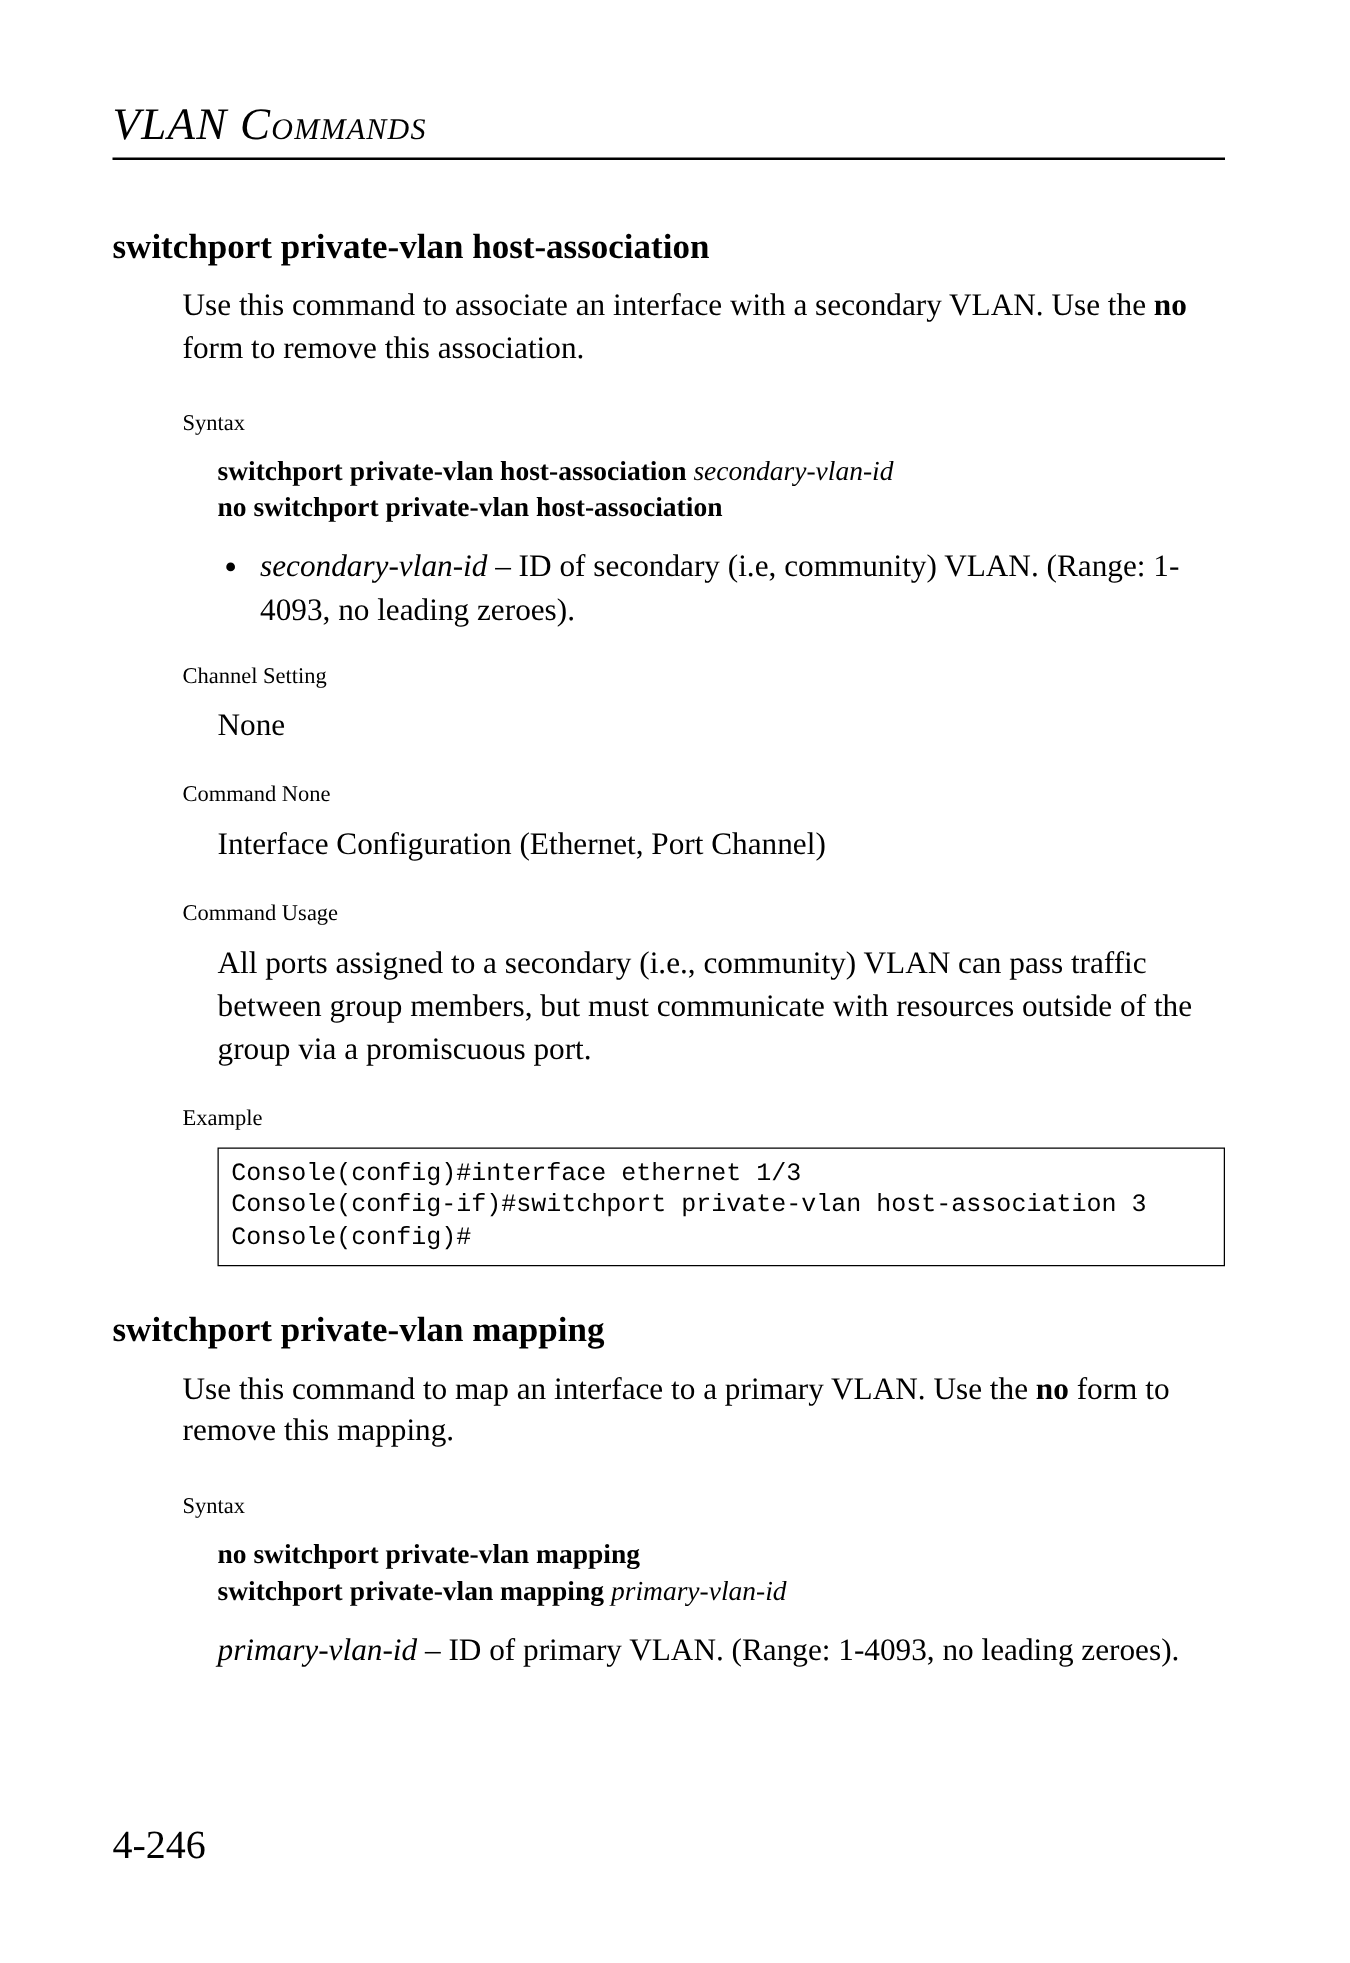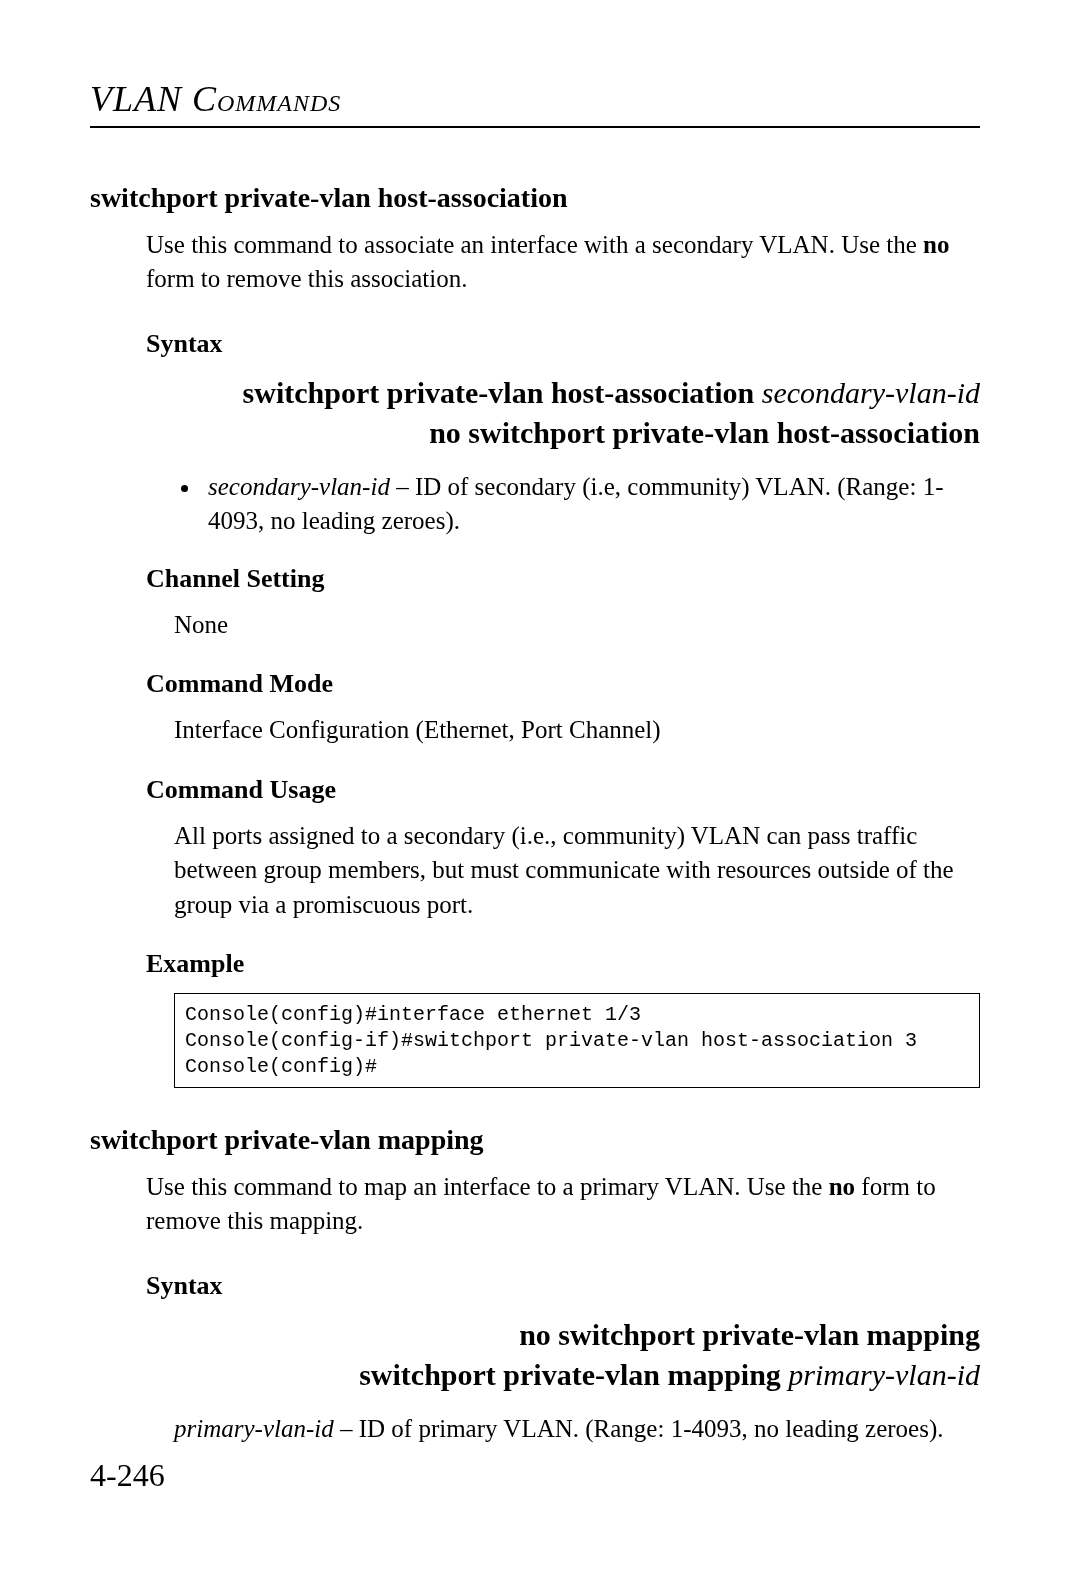--- a/index.html
+++ b/index.html
@@ -38,28 +38,27 @@
   }
   .body-block {
     margin-left: 56px;
     font-size: 25px;
     line-height: 1.35;
   }
   .intro {
     margin-bottom: 30px;
   }
   .subhead {
-    font-weight: bold;
-    font-size: 26px;
+    font-weight: normal;
+    font-size: 18px;
     margin: 0 0 12px 0;
   }
   .syntax-lines {
     margin: 0 0 16px 28px;
-    font-size: 30px;
-    text-align: right;
+    font-size: 22px;
   }
   .bold { font-weight: bold; }
   .italic { font-style: italic; }
   ul.param-list {
     margin: 0 0 22px 28px;
     padding-left: 28px;
   }
   ul.param-list li {
     font-size: 25px;
     line-height: 1.38;
@@ -115,21 +114,21 @@
 
     <ul class="param-list">
       <li>
         <span class="italic">secondary-vlan-id</span><span> – ID of secondary (i.e, community) VLAN. (Range: 1-4093, no leading zeroes).</span>
       </li>
     </ul>
 
     <div class="subhead">Channel Setting</div>
     <div class="value-block">None</div>
 
-    <div class="subhead">Command Mode</div>
+    <div class="subhead">Command None</div>
     <div class="value-block">Interface Configuration (Ethernet, Port Channel)</div>
 
     <div class="subhead">Command Usage</div>
     <div class="value-block">All ports assigned to a secondary (i.e., community) VLAN can pass traffic between group members, but must communicate with resources outside of the group via a promiscuous port.</div>
 
     <div class="subhead">Example</div>
     <div class="codebox">Console(config)#interface ethernet 1/3
 Console(config-if)#switchport private-vlan host-association 3
 Console(config)#</div>
 

